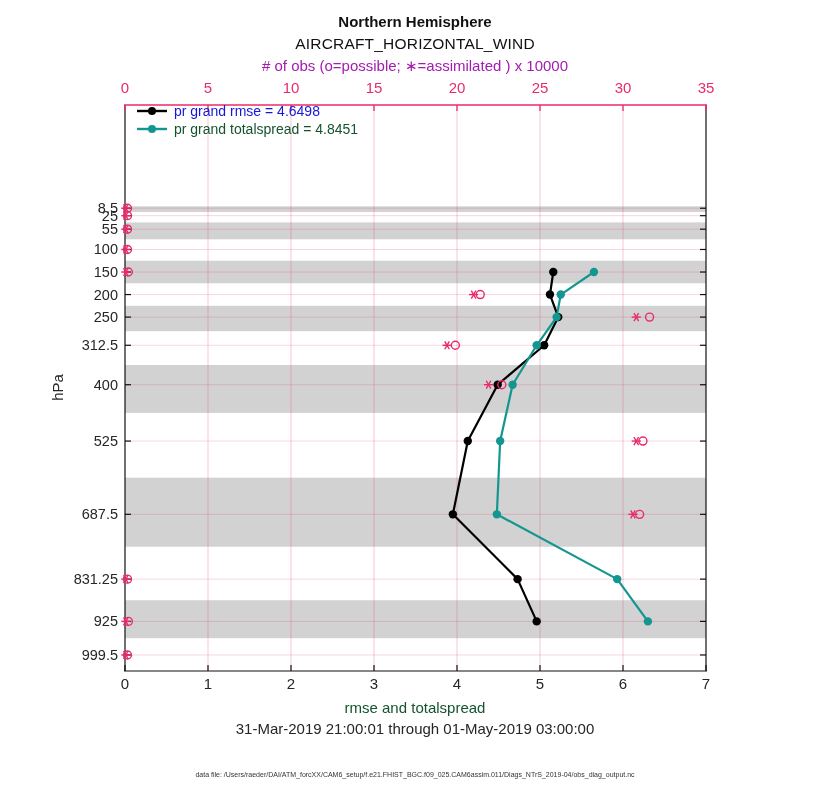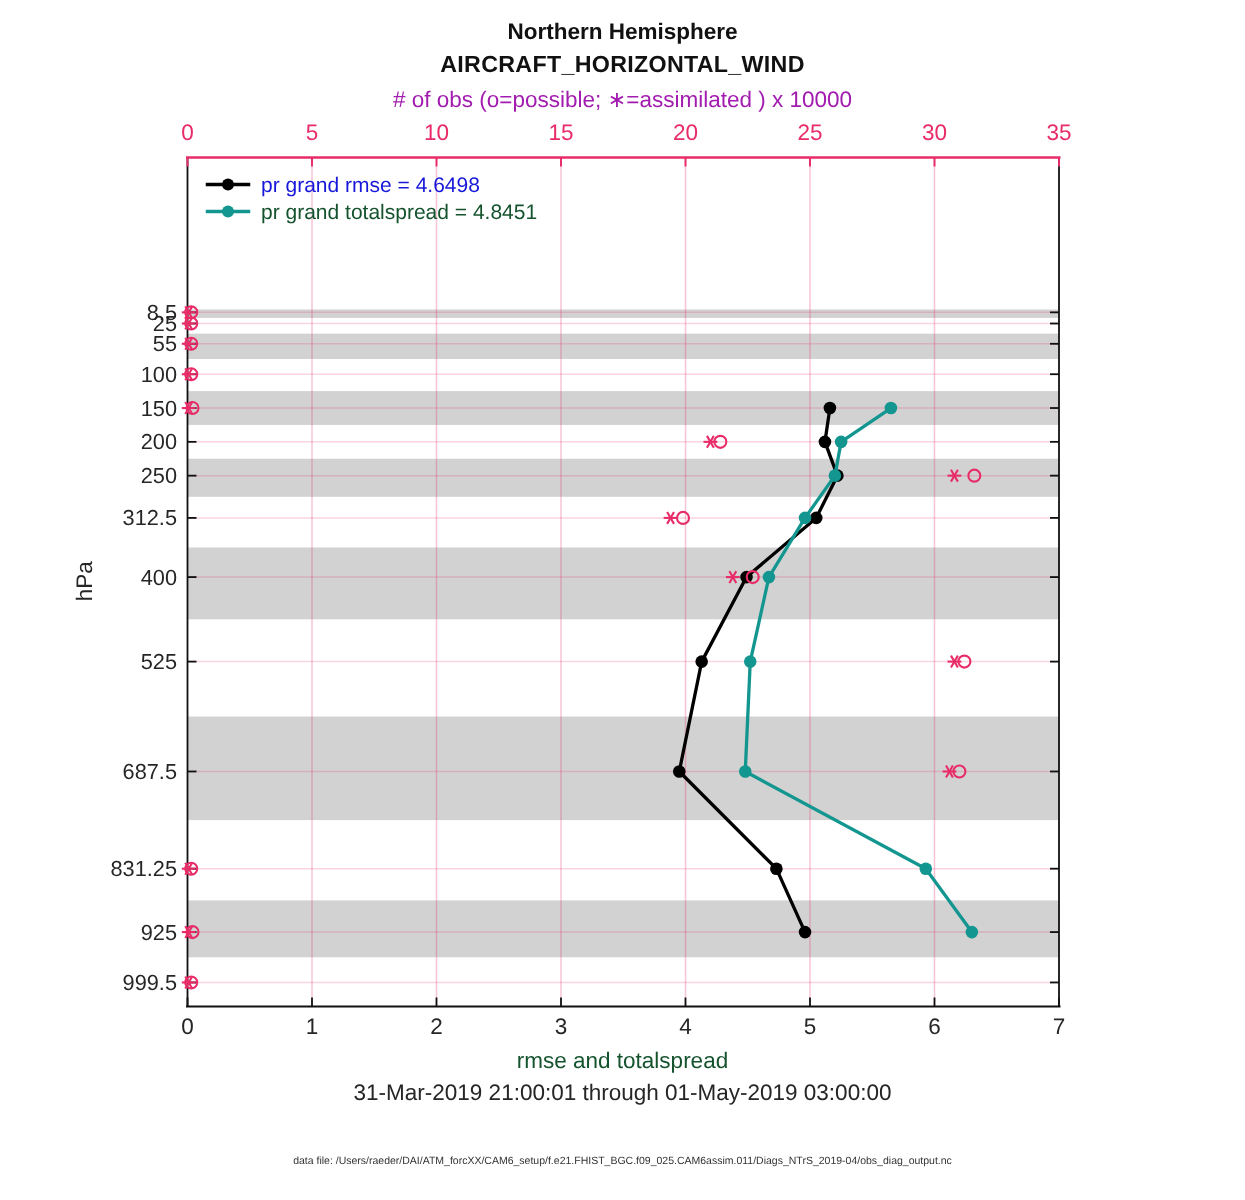--- a/index.html
+++ b/index.html
@@ -1,28 +1,28 @@
 <!DOCTYPE html>
 <html><head>
 <meta charset="utf-8">
 <style>
   html,body{margin:0;padding:0;background:#fff;}
   #page{position:relative;width:830px;height:800px;background:#ffffff;
         font-family:"Liberation Sans",sans-serif;overflow:hidden;}
   .abs{position:absolute;}
   .ctr{width:830px;text-align:center;}
   #title1{top:13px;font-size:15px;font-weight:bold;color:#111;}
-  #title2{top:35px;font-size:15.5px;font-weight:bold;color:#111;letter-spacing:.2px;}
+  #title2{top:35px;font-size:15.5px;font-weight:normal;color:#111;letter-spacing:.2px;}
   #obslabel{top:57px;font-size:15px;}
   #xlabel{top:699px;font-size:15px;color:#14532d;}
   #subtitle{top:720px;font-size:15px;color:#262626;}
   #footer{top:771px;font-size:7px;color:#333;}
   #ylabel{left:37px;top:379px;width:40px;text-align:center;font-size:15px;color:#262626;
           transform:rotate(-90deg);}
-  #legend{left:137px;top:114px;}
+  #legend{left:137px;top:102px;}
   .lrow{display:flex;align-items:center;height:18px;}
   .lrow span{font-size:14px;margin-left:7px;white-space:nowrap;}
   svg text{font-family:"Liberation Sans",sans-serif;}
 </style>
 </head>
 <body>
 
 <div id="page">
   <svg id="plot" class="abs" width="830" height="800" style="left:0;top:0">
       <g>

